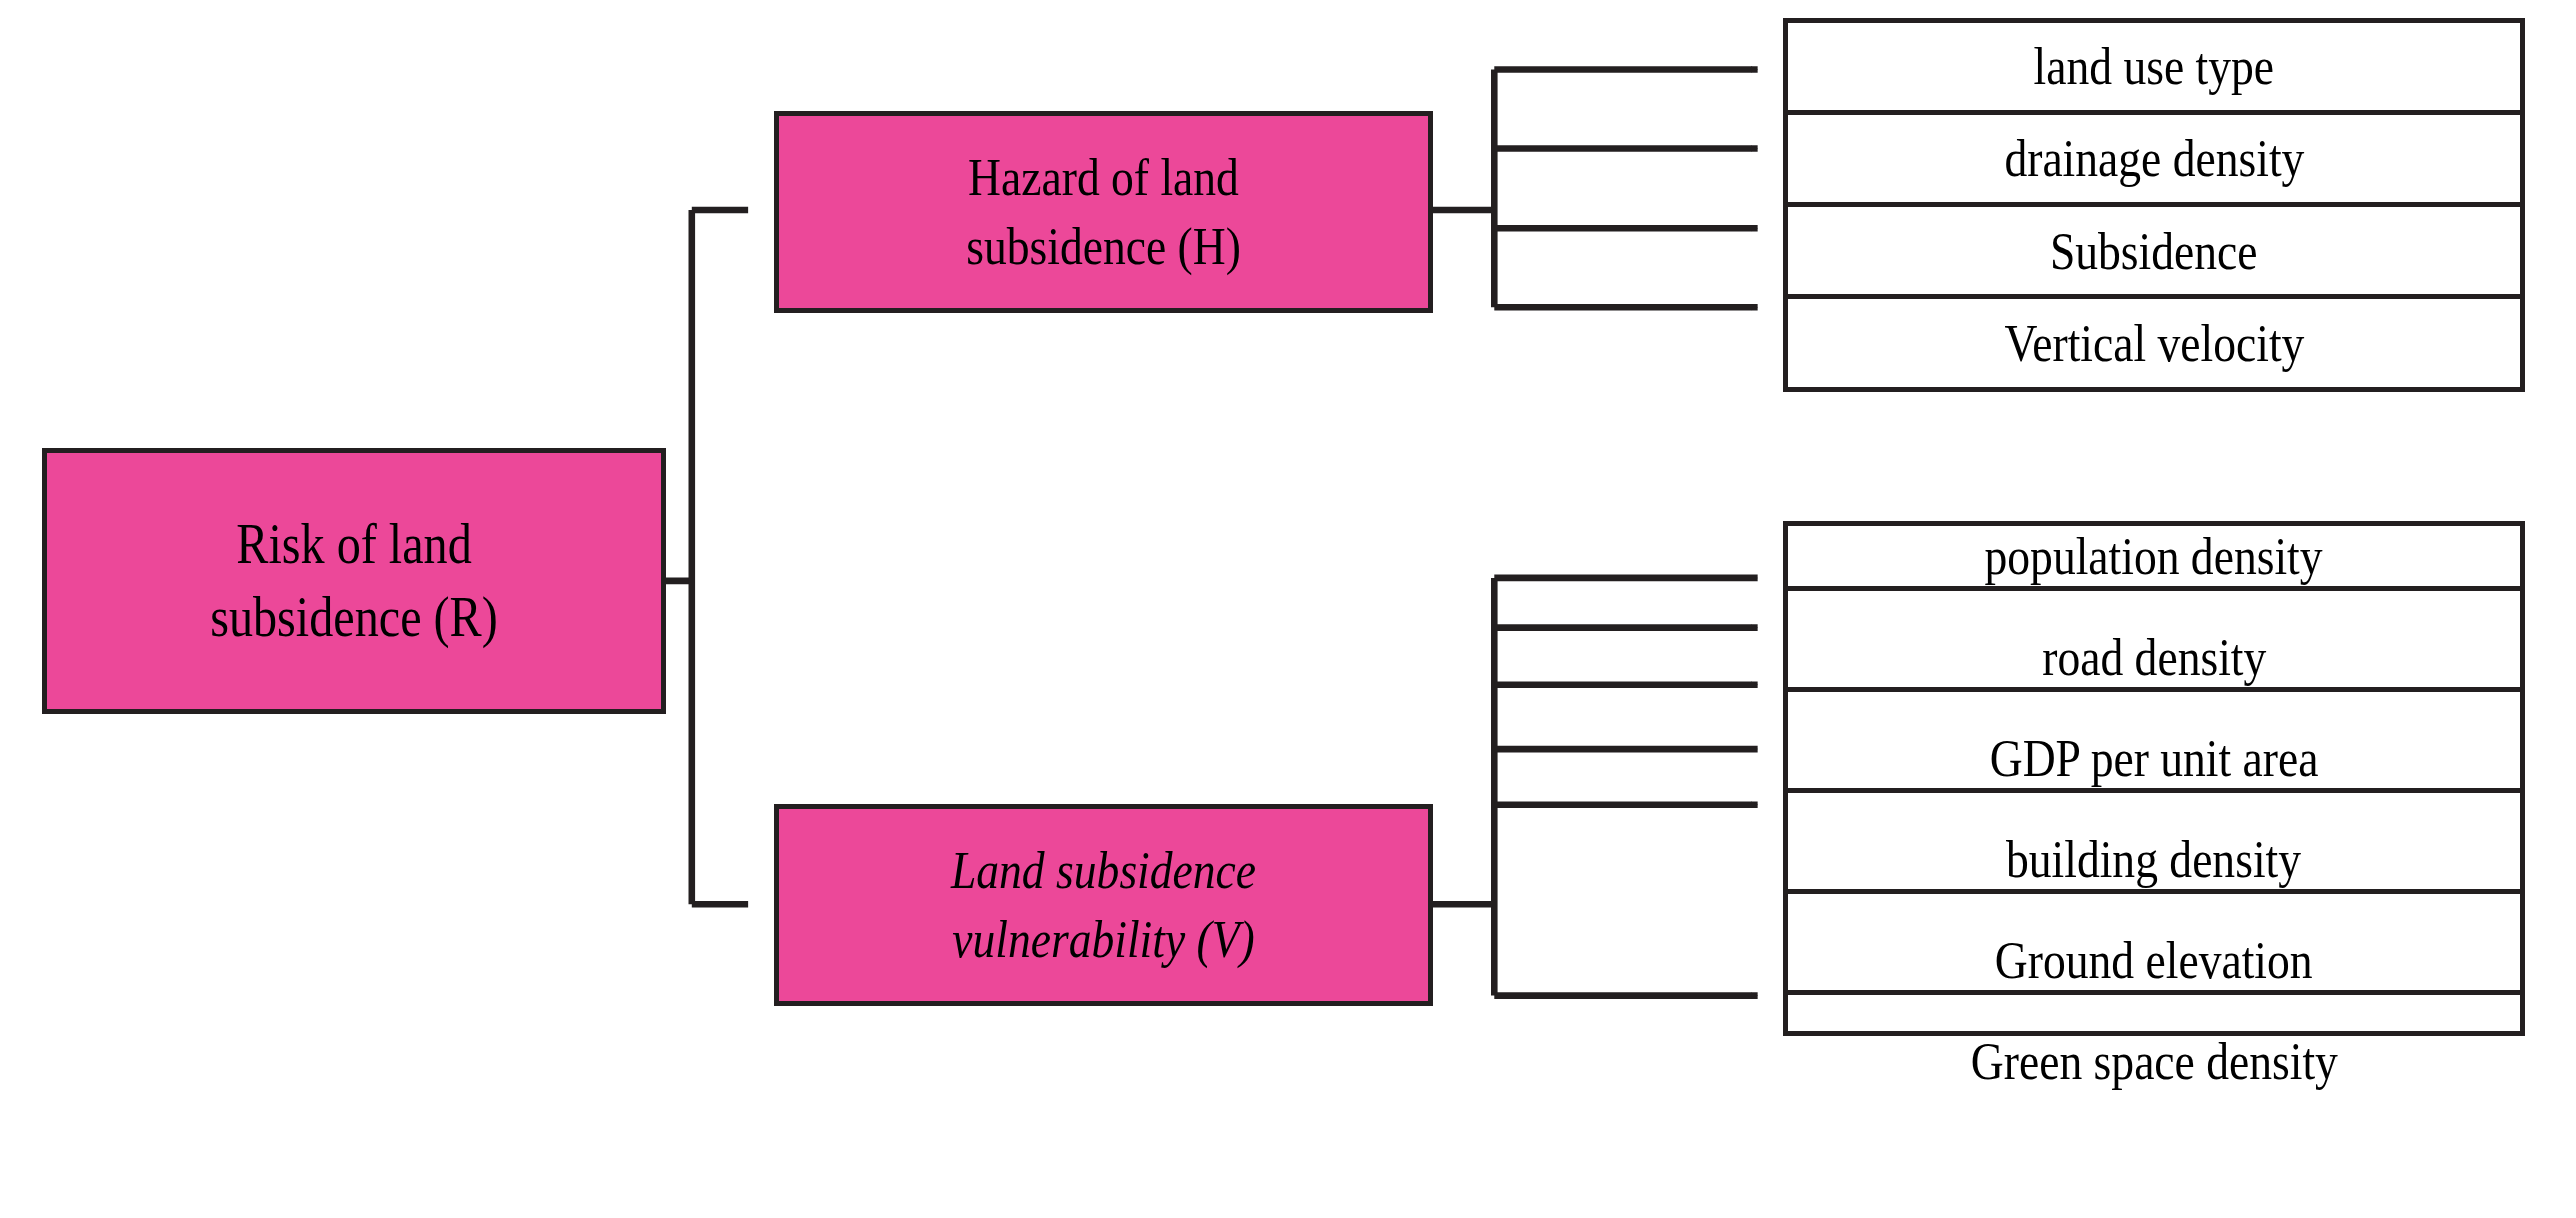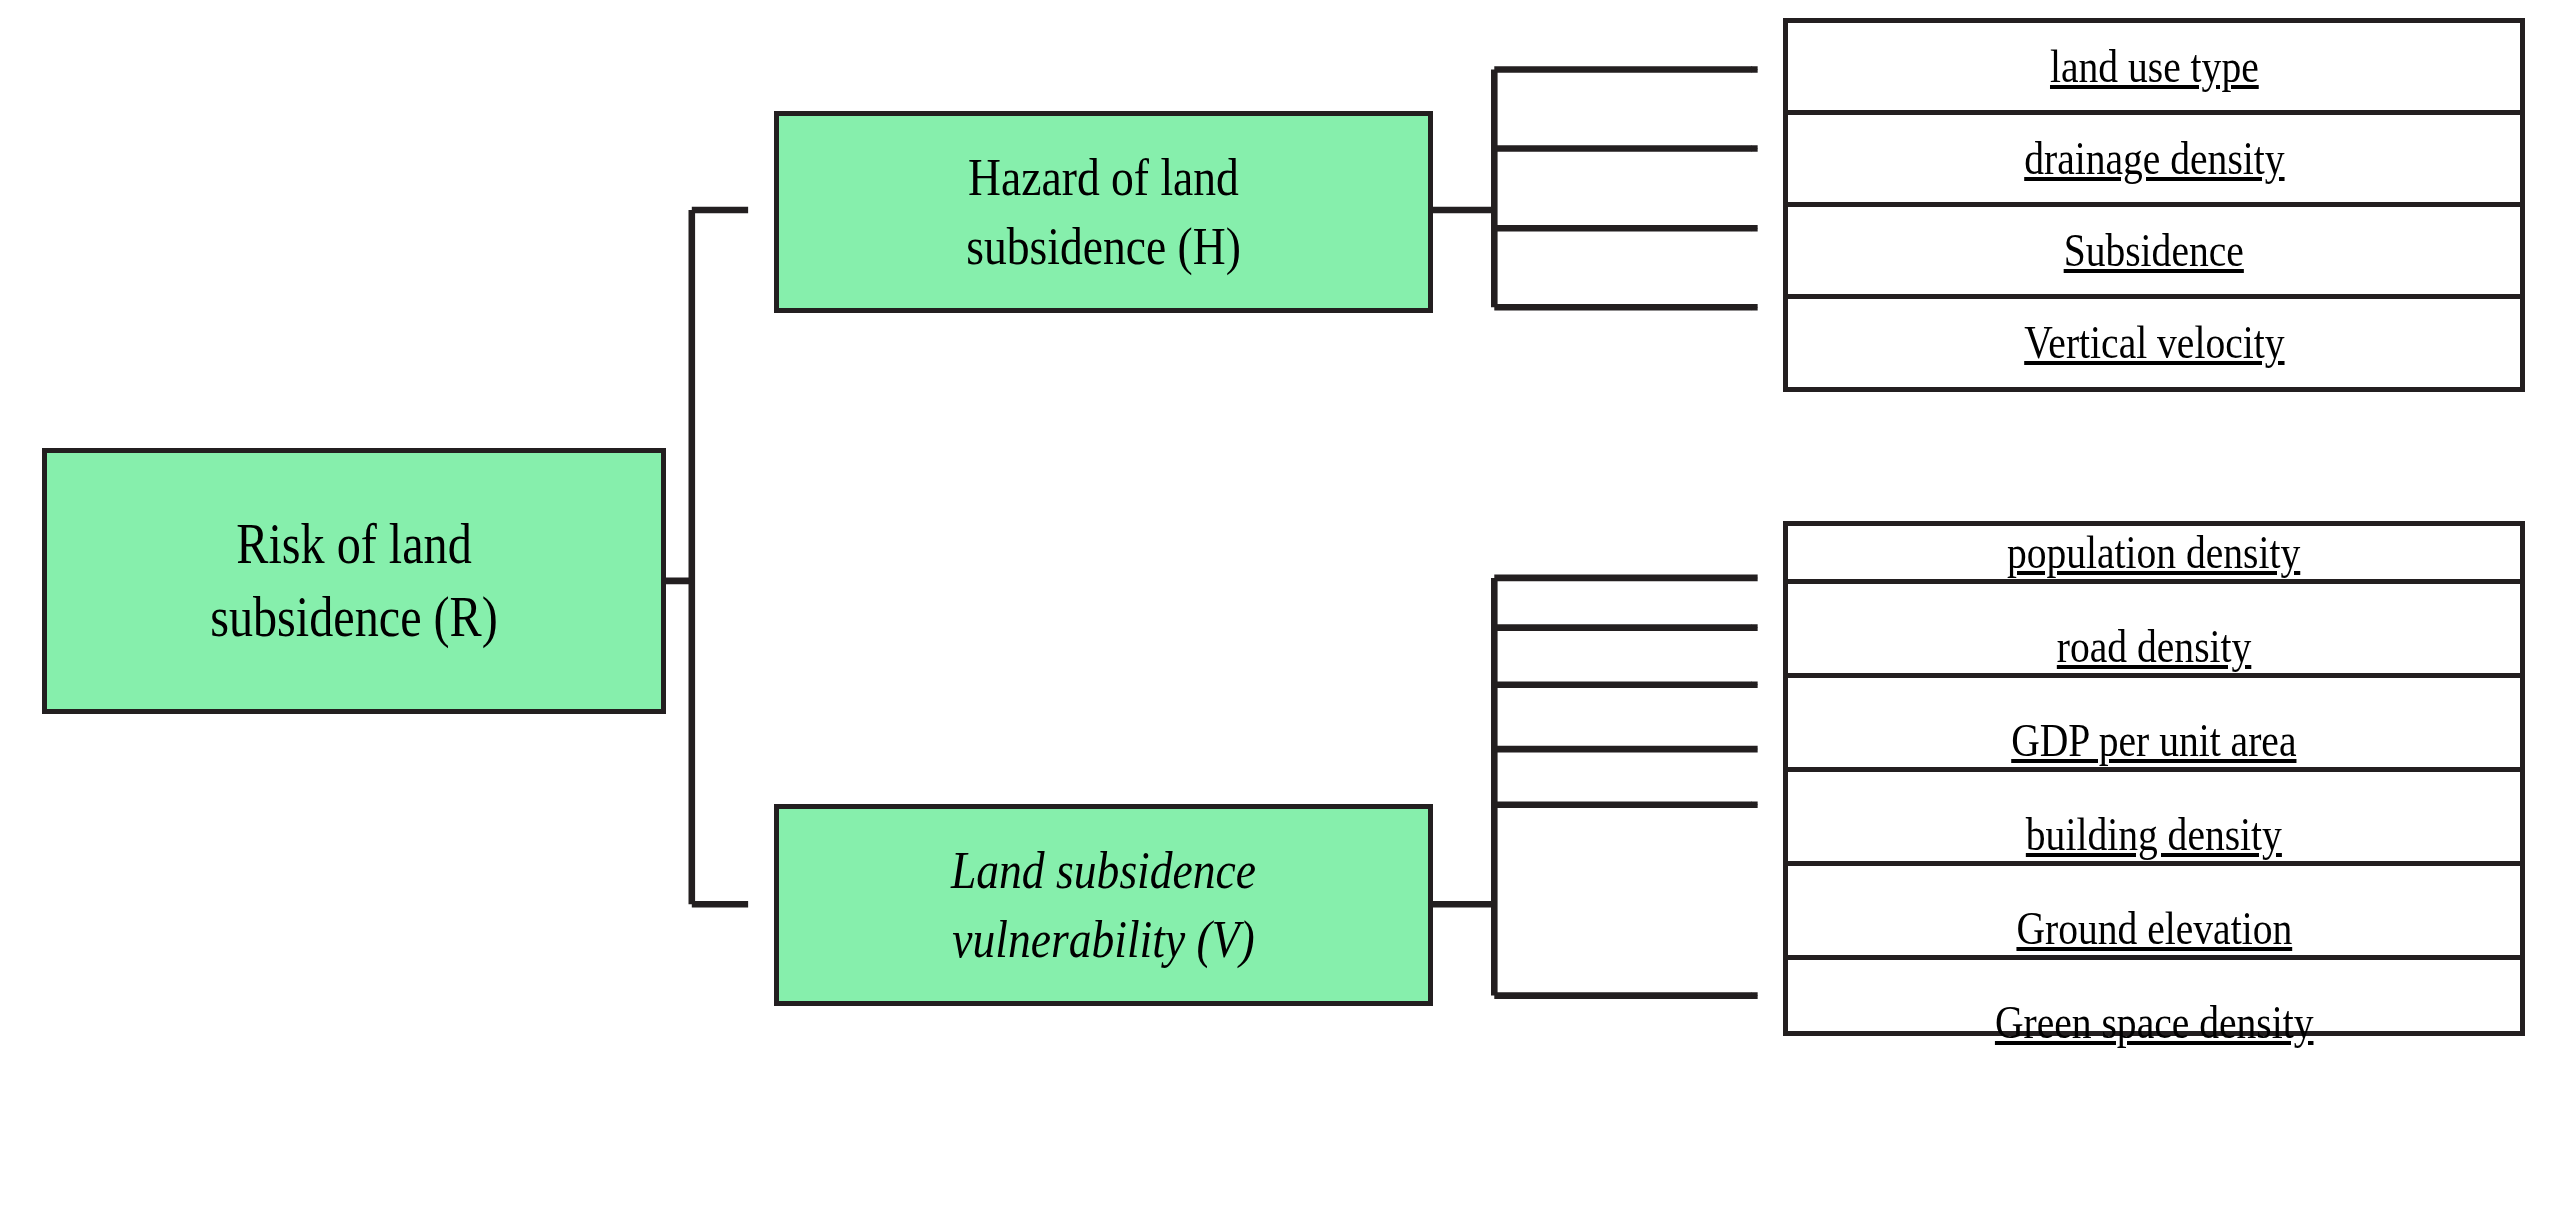--- a/index.html
+++ b/index.html
@@ -26,21 +26,21 @@
     width: 2576px;
     height: 1218px;
     pointer-events: none;
   }
 
   
   .node {
     position: absolute;
     box-sizing: border-box;
     border: 5.1px solid #231f20;
-    background: #86efac;
+    background: #ec4899;
     display: flex;
     align-items: center;
     justify-content: center;
     text-align: center;
     color: #000000;
     line-height: 1.30;
     z-index: 3;
   }
   .node .label {
     display: block;
@@ -91,23 +91,22 @@
     gap: 36px;
   }
   .leaf {
     flex: 1 1 0;
     box-sizing: border-box;
     border-bottom: 5.1px solid #231f20;
     display: flex;
     align-items: center;
     justify-content: center;
     text-align: right;
-    font-size: 46px;
+    font-size: 53px;
     color: #000000;
-    text-decoration: underline;
   }
   .leaf:last-child {
     border-bottom: none;
     border-radius: 26px;
   }
   .leaf .label {
     display: block;
     transform: scaleX(0.86);
     white-space: nowrap;
   }

